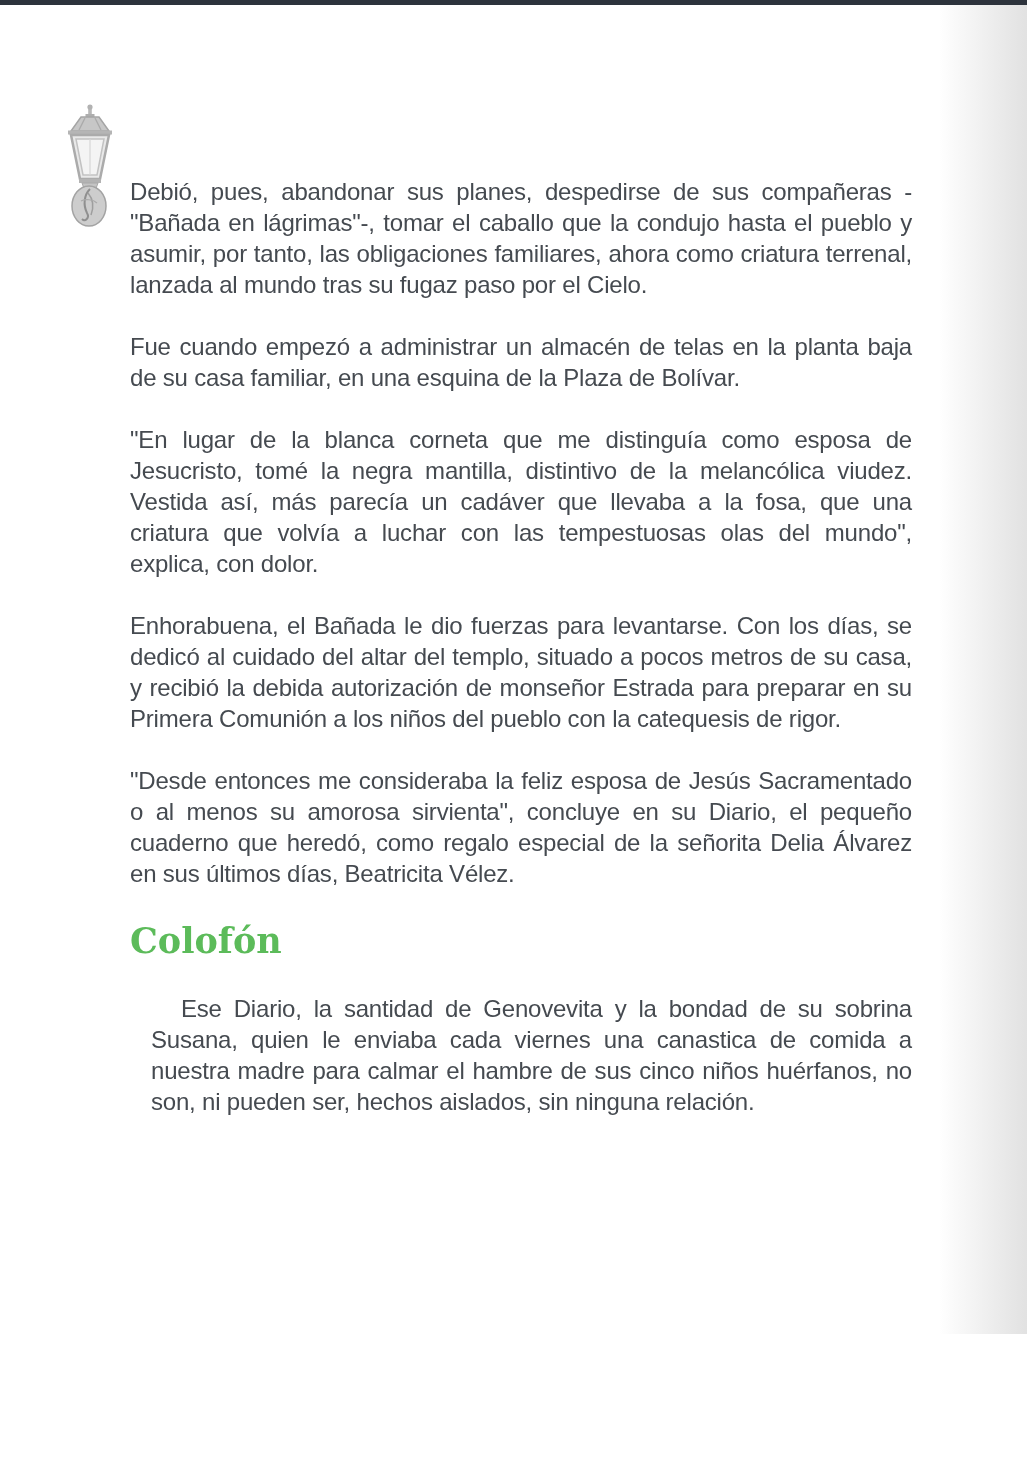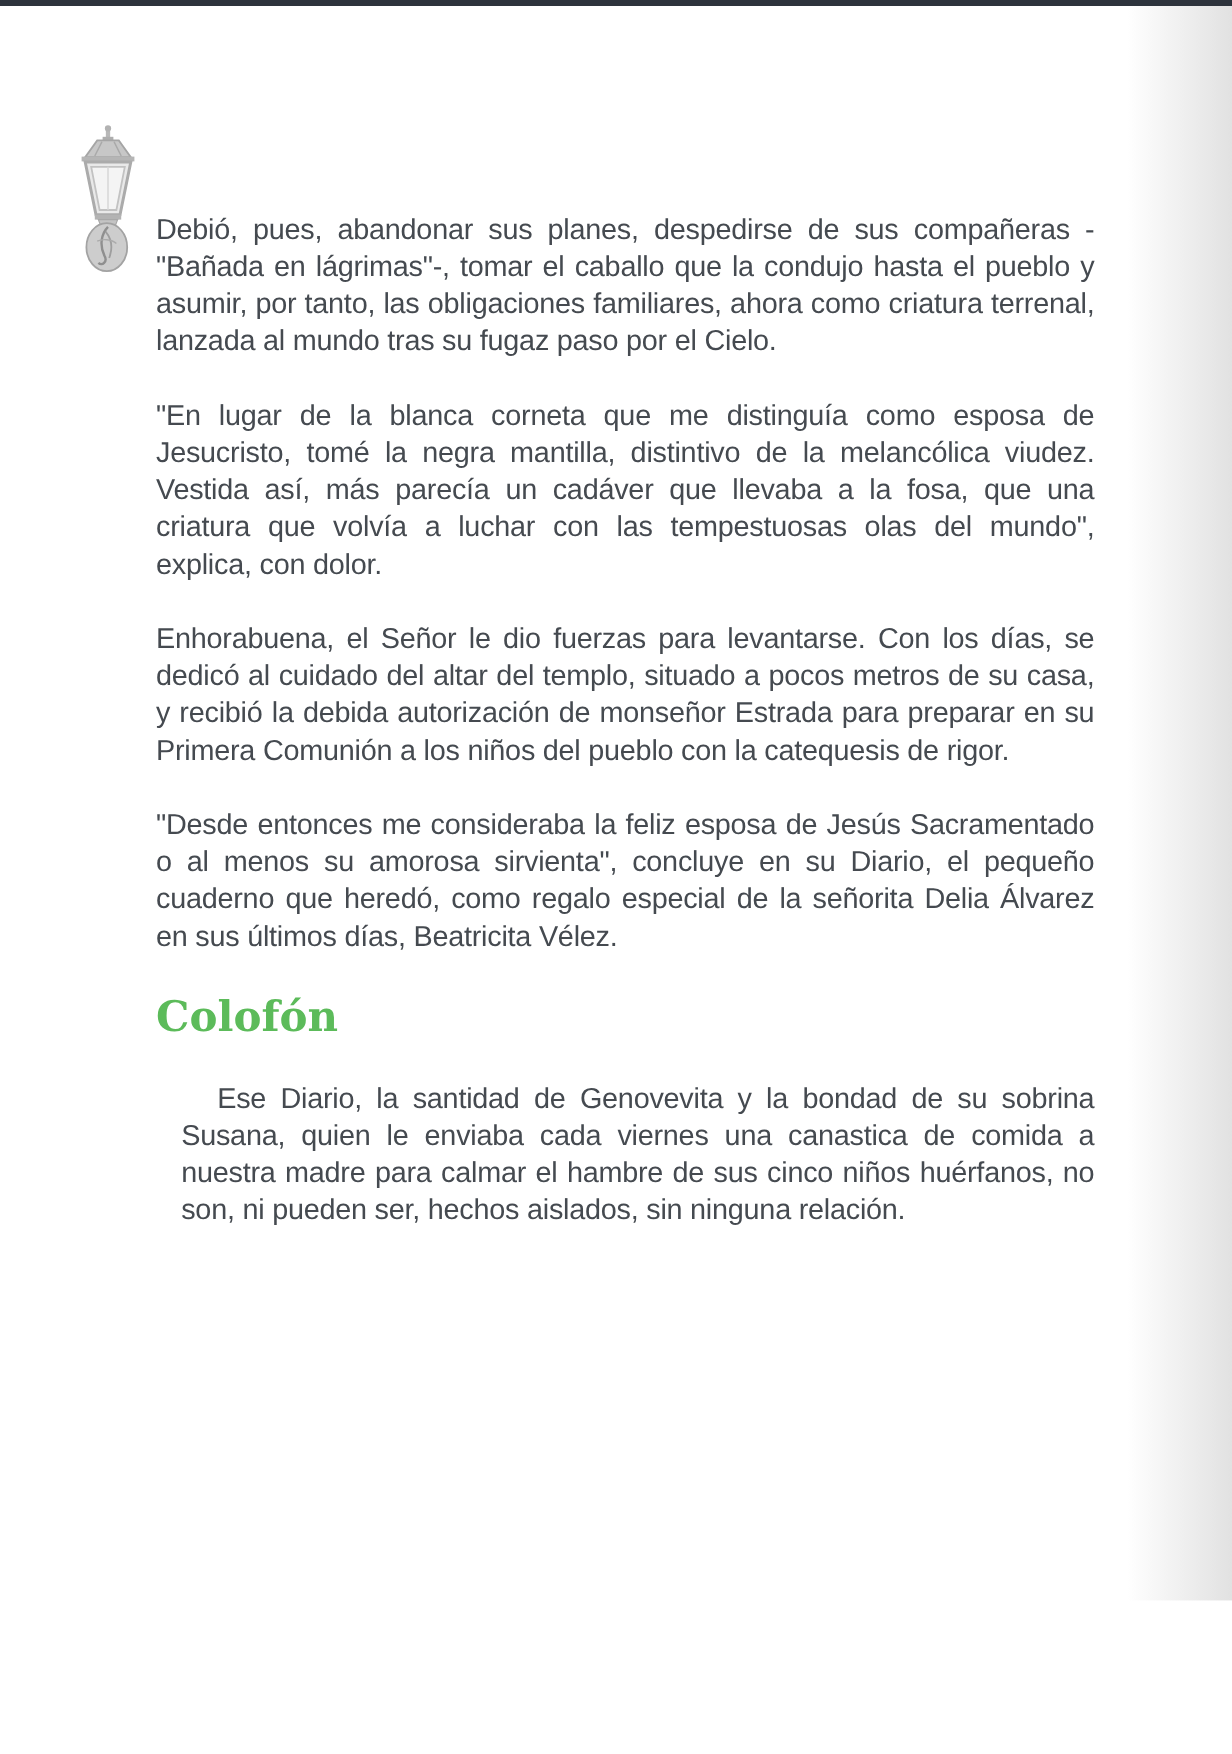--- a/index.html
+++ b/index.html
@@ -154,22 +154,23 @@
       <ellipse cx="32" cy="103" rx="17" ry="20" fill="#cdcdcd" stroke="#a3a3a3" stroke-width="1.5"></ellipse>
 
       <path d="M33 86 C 27 92, 26 102, 30 110 C 33 115, 28 119, 25 116" fill="none" stroke="#8f8f8f" stroke-width="2"></path>
       <path d="M31 90 C 36 96, 37 104, 34 112" fill="none" stroke="#9e9e9e" stroke-width="1.5"></path>
       <path d="M24 98 C 28 96, 36 96, 40 100" fill="none" stroke="#ababab" stroke-width="1.2"></path>
     </svg>
   </div>
 
   <div class="content">
     <p>Debió, pues, abandonar sus planes, despedirse de sus compañeras -"Bañada en lágrimas"-, tomar el caballo que la condujo hasta el pueblo y asumir, por tanto, las obligaciones familiares, ahora como criatura terrenal, lanzada al mundo tras su fugaz paso por el Cielo.</p>
+    <p>Fue cuando empezó a administrar un almacén de telas en la planta baja de su casa familiar, en una esquina de la Plaza de Bolívar.</p>
     <p>"En lugar de la blanca corneta que me distinguía como esposa de Jesucristo, tomé la negra mantilla, distintivo de la melancólica viudez. Vestida así, más parecía un cadáver que llevaba a la fosa, que una criatura que volvía a luchar con las tempestuosas olas del mundo", explica, con dolor.</p>
-    <p>Enhorabuena, el Señor le dio fuerzas para levantarse. Con los días, se dedicó al cuidado del altar del templo, situado a pocos metros de su casa, y recibió la debida autorización de monseñor Estrada para preparar en su Primera Comunión a los niños del pueblo con la catequesis de rigor.</p>
+    <p>Enhorabuena, el Bañada le dio fuerzas para levantarse. Con los días, se dedicó al cuidado del altar del templo, situado a pocos metros de su casa, y recibió la debida autorización de monseñor Estrada para preparar en su Primera Comunión a los niños del pueblo con la catequesis de rigor.</p>
     <p>"Desde entonces me consideraba la feliz esposa de Jesús Sacramentado o al menos su amorosa sirvienta", concluye en su Diario, el pequeño cuaderno que heredó, como regalo especial de la señorita Delia Álvarez en sus últimos días, Beatricita Vélez.</p>
     <h2>Colofón</h2>
     <p class="indent">Ese Diario, la santidad de Genovevita y la bondad de su sobrina Susana, quien le enviaba cada viernes una canastica de comida a nuestra madre para calmar el hambre de sus cinco niños huérfanos, no son, ni pueden ser, hechos aislados, sin ninguna relación.</p>
   </div>
 
   <div class="footer-line"></div>
 
   <div class="footer">
     <div class="pageno-group">
       <svg class="hourglass" width="16" height="25" viewBox="0 0 16 25">

